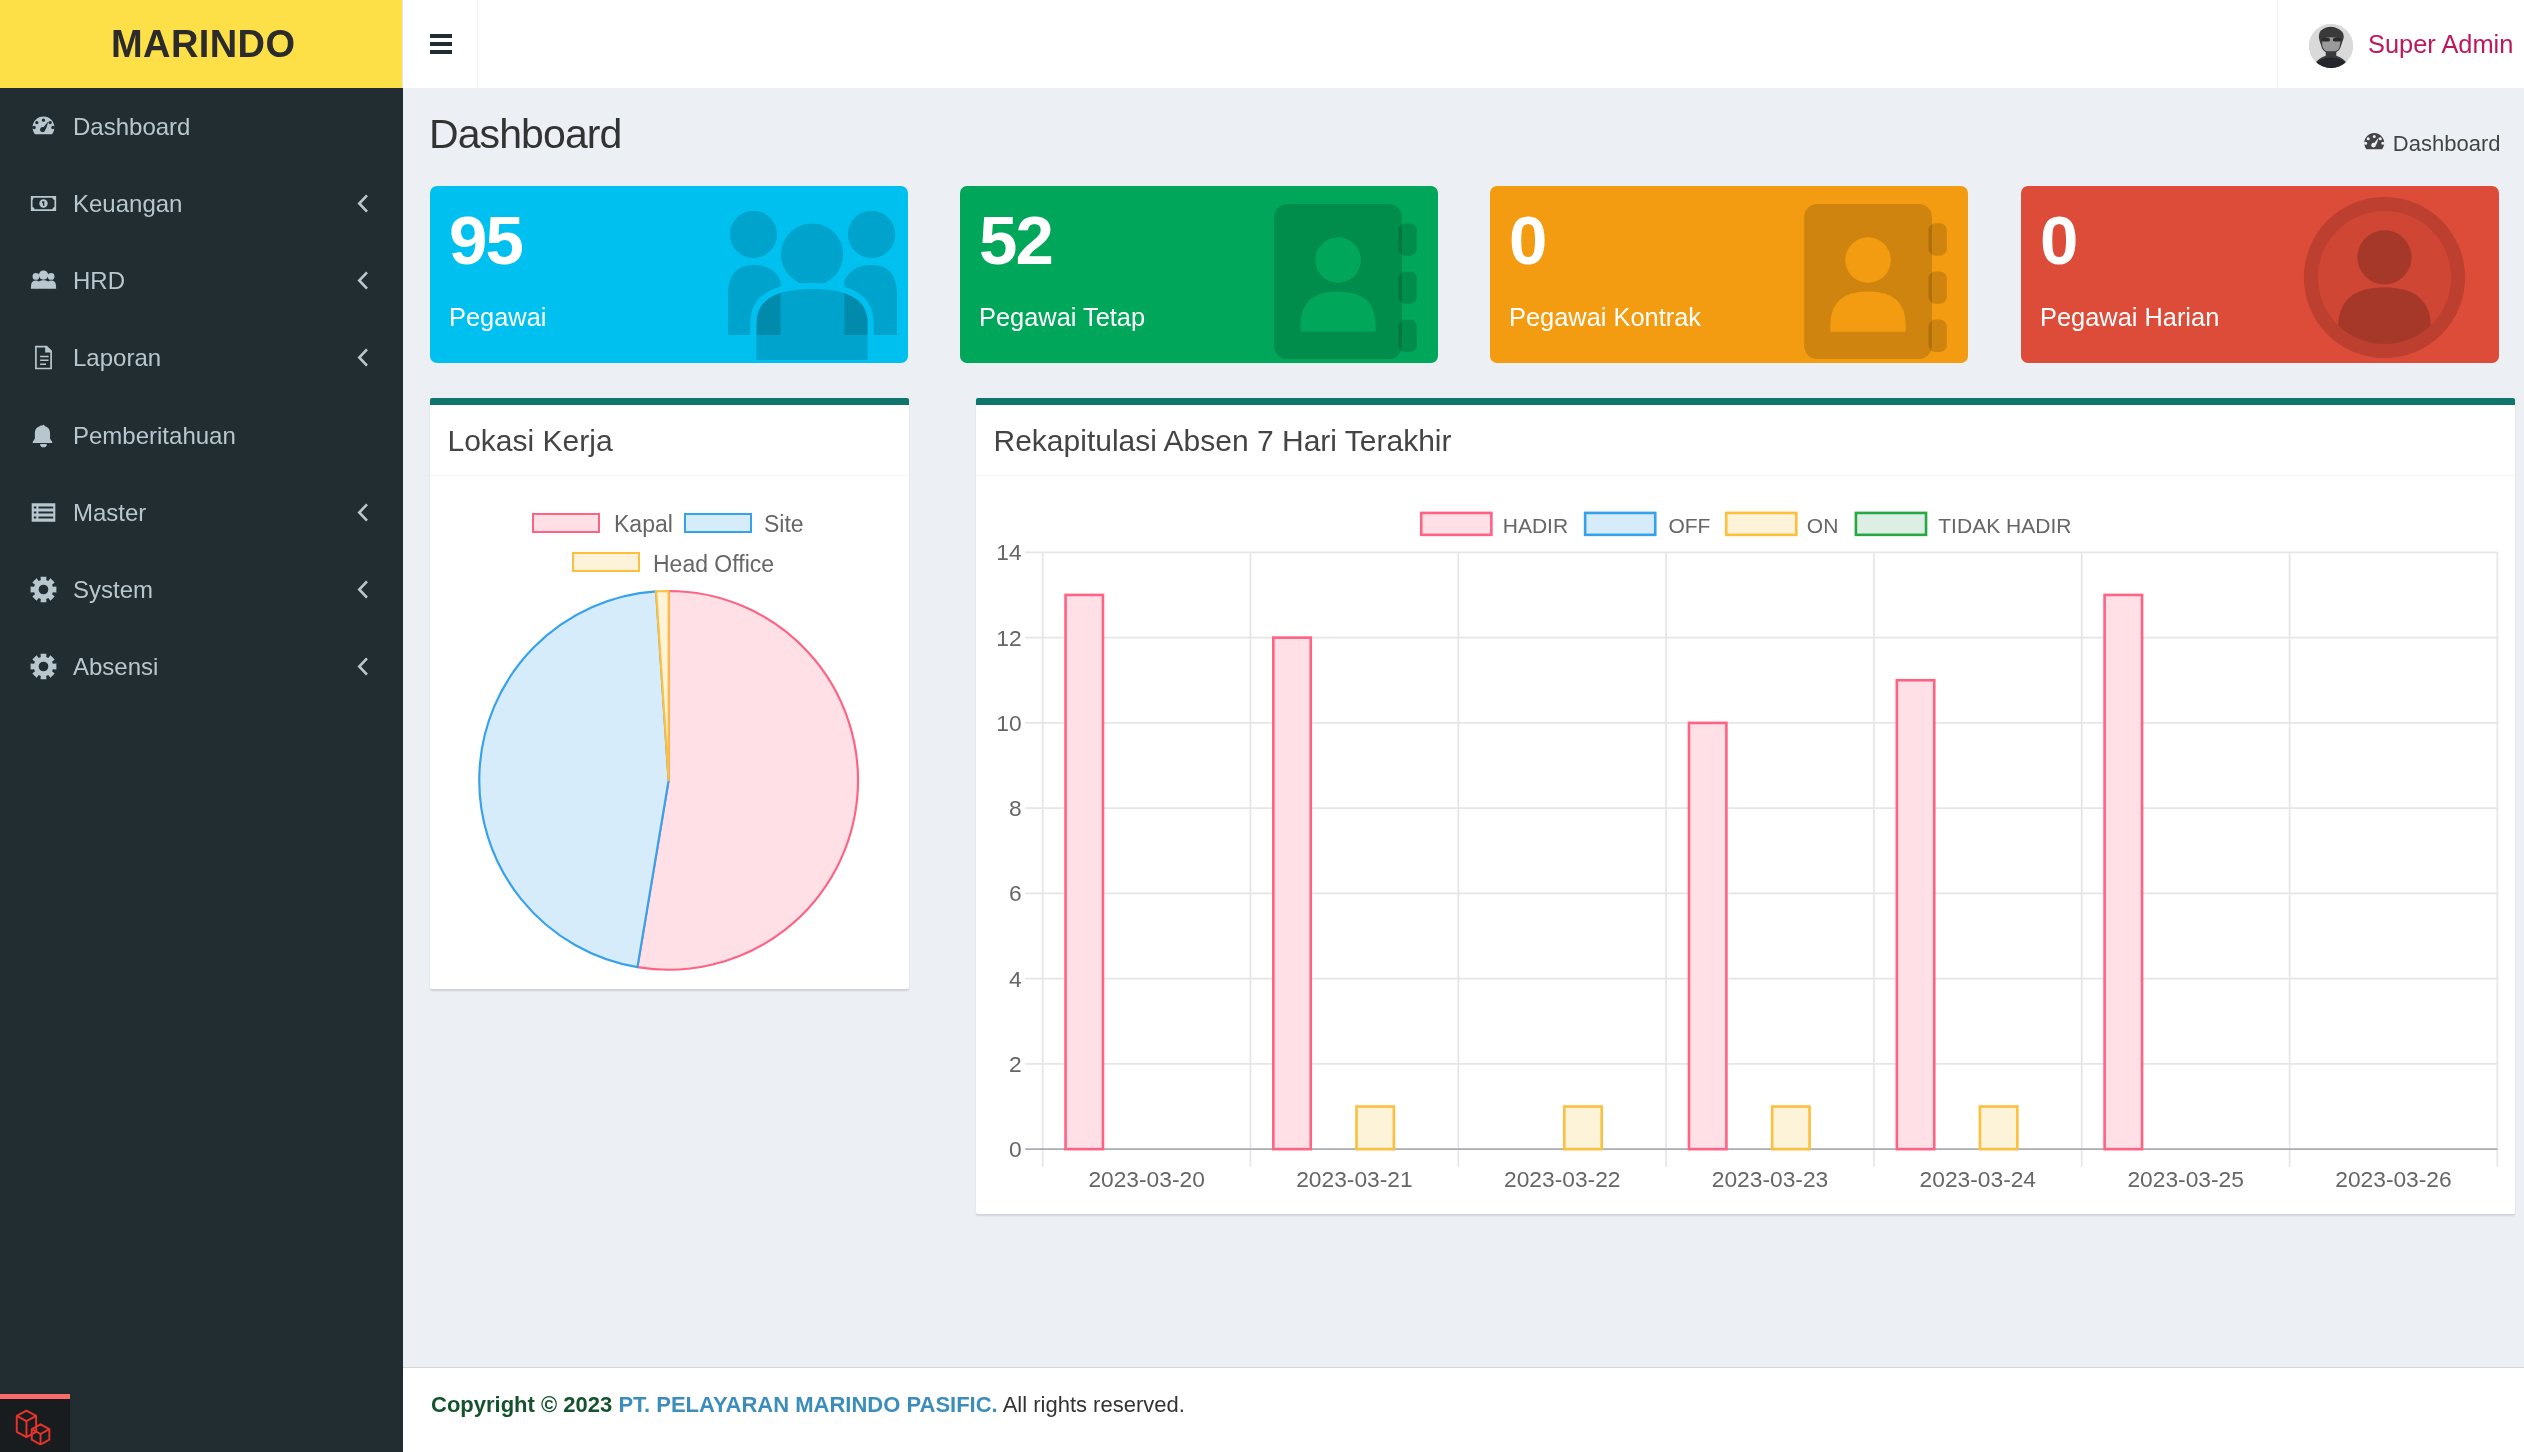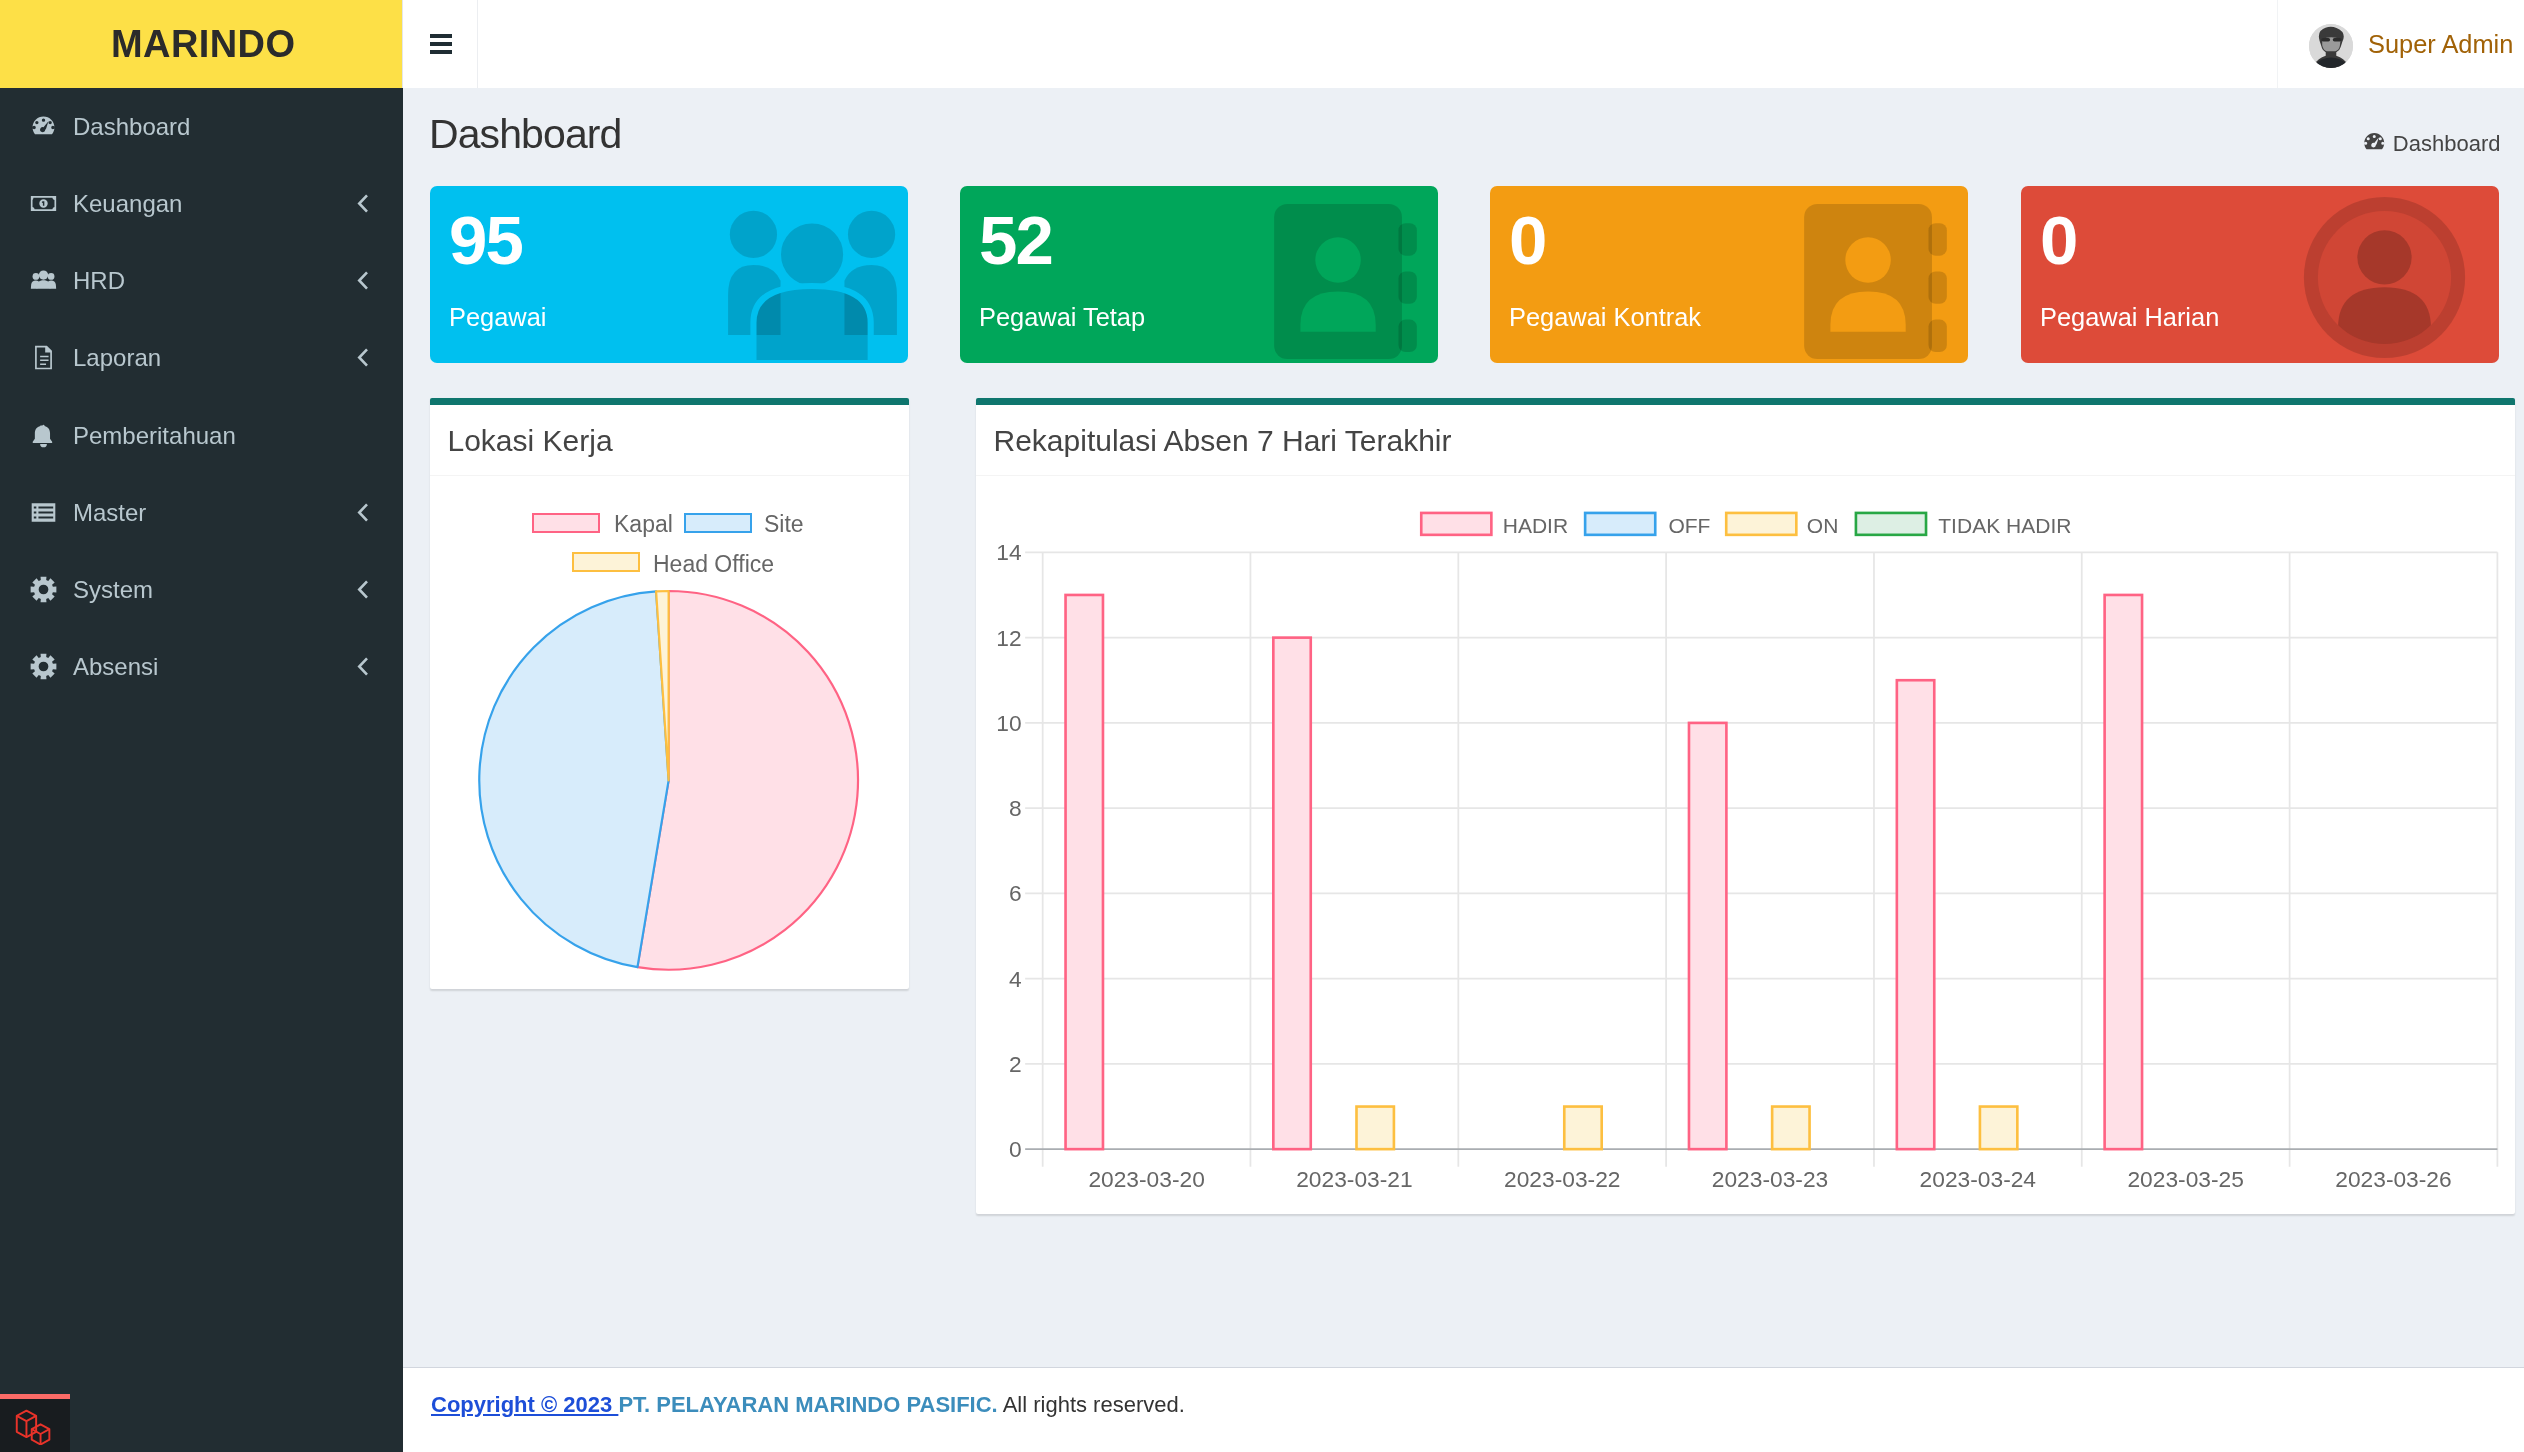--- a/index.html
+++ b/index.html
@@ -5,21 +5,21 @@
 * { margin:0; padding:0; box-sizing:border-box; }
 html,body { width:2525px; height:1453px; overflow:hidden; }
 body { font-family:"Liberation Sans", sans-serif; background:#ecf0f5; position:relative; }
 .abs { position:absolute; }
 #logo { left:0; top:0; width:403px; height:88px; background:#fde047; border-right:0.9px solid #e4e6e8; text-align:center; text-indent:4.4px; line-height:88px; font-size:38px; font-weight:bold; color:#2b2b2b; letter-spacing:0.4px; }
 #navbar { left:403px; top:0; width:2122px; height:88px; background:#fff; }
 #toggle { position:absolute; left:0; top:0; width:75px; height:88px; border-right:0.9px solid #eceef1; }
 #toggle .bar { position:absolute; left:27px; width:22px; height:4.4px; background:#1f2d33; }
 #userbox { position:absolute; right:0; top:0; width:248px; height:88px; border-left:0.9px solid #f1f3f5; }
 #avatar { position:absolute; left:31px; top:24px; width:44px; height:44px; border-radius:50%; overflow:hidden; background:#d9d9d9; }
-#username { position:absolute; left:90px; top:0; height:88px; line-height:88px; font-size:25.4px; color:#a16207; white-space:nowrap; }
+#username { position:absolute; left:90px; top:0; height:88px; line-height:88px; font-size:25.4px; color:#be185d; white-space:nowrap; }
 #sidebar { left:0; top:88px; width:403px; height:1365px; background:#222d32; }
 .mitem { position:absolute; left:0; width:403px; height:77px; color:#b8c7ce; }
 .mitem .micon { position:absolute; left:26px; top:0; width:35px; height:77px; display:flex; align-items:center; justify-content:center; }
 .mitem .mtext { position:absolute; left:73px; top:0; height:77px; line-height:77px; font-size:24px; }
 .mitem .arrow { position:absolute; right:35px; top:29px; }
 #content { left:403px; top:88px; width:2122px; height:1279px; background:#ecf0f5; }
 h1.pagetitle { position:absolute; left:26px; top:23px; font-size:41px; font-weight:400; color:#333; letter-spacing:-0.9px; }
 #breadcrumb { position:absolute; right:24.5px; top:42px; font-size:22px; color:#444; }
 .sbox { position:absolute; top:186px; width:478px; height:177px; border-radius:7px; color:#fff; }
 .sbox .num { position:absolute; left:19px; top:19px; font-size:69px; font-weight:bold; line-height:1.05; letter-spacing:-1.8px; }
@@ -27,21 +27,21 @@
 .sbox svg { position:absolute; }
 .card { position:absolute; background:#fff; border-top:7px solid #0f766e; border-radius:2px; box-shadow:0 1.8px 1.8px rgba(0,0,0,0.12); }
 .card .chead { position:absolute; left:0; top:0; width:100%; height:71px; border-bottom:1.8px solid #f4f4f4; }
 .card .ctitle { position:absolute; left:17.5px; top:19px; font-size:30px; color:#444; }
 .lgbox { position:absolute; width:68px; height:20px; border-style:solid; border-width:2.6px; }
 .lgtxt { position:absolute; font-size:23px; color:#666; }
 svg text.tick { font-family:"Liberation Sans", sans-serif; font-size:26px; fill:#666; }
 svg text.lgd { font-family:"Liberation Sans", sans-serif; font-size:24px; fill:#666; }
 #footer { left:403px; top:1367px; width:2122px; height:86px; background:#fff; border-top:1.8px solid #d2d6de; }
 #footer .ftext { position:absolute; left:28px; top:24px; font-size:22px; color:#333; }
-#footer b.c { color:#1d4ed8;text-decoration:underline; }
+#footer b.c { color:#14532d; }
 #footer a { color:#3c8dbc; font-weight:bold; text-decoration:none; }
 #debugbar { left:0; top:1394px; width:70px; height:59px; background:#181c1f; border-top:5.3px solid #fb6b67; }
 </style>
 </head>
 <body>
 <div id="logo" class="abs">MARINDO</div>
 <div id="navbar" class="abs">
   <div id="toggle">
     <div class="bar" style="top:34px"></div>
     <div class="bar" style="top:42px"></div>

